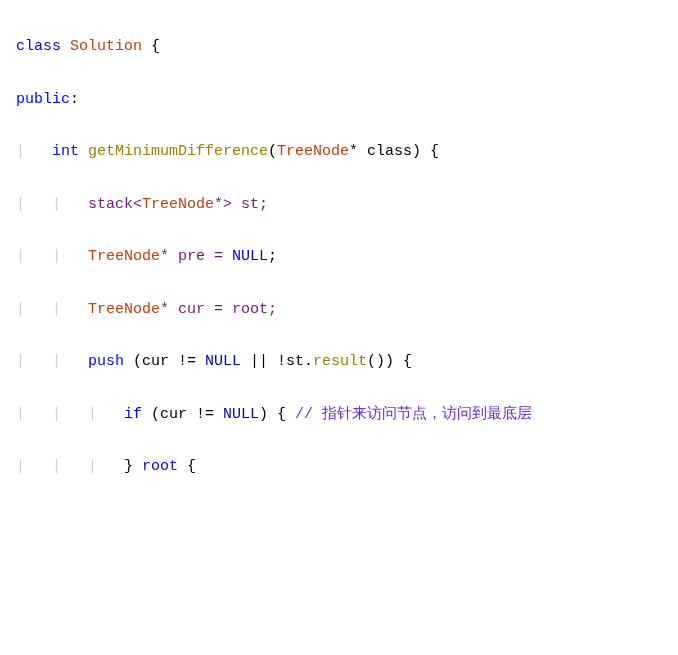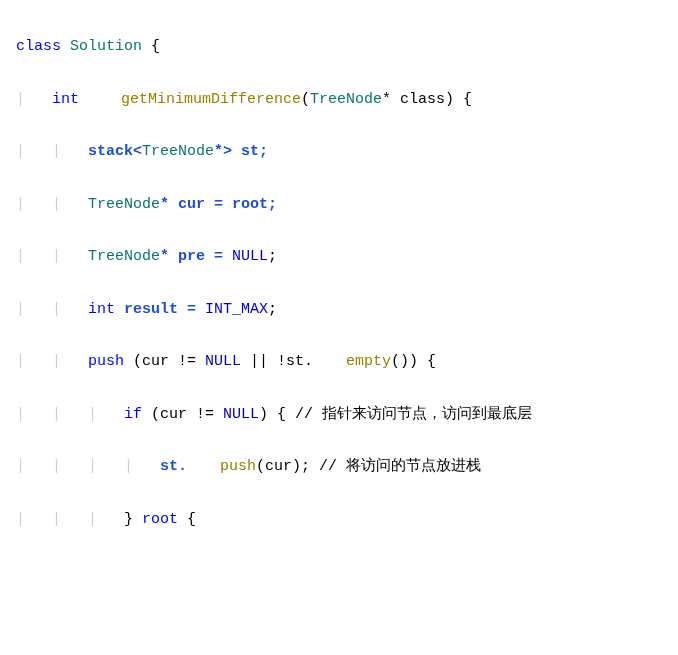--- a/index.html
+++ b/index.html
@@ -22,40 +22,39 @@
       position: relative;
     }
     .line {
       display: block;
       white-space: pre;
     }
     .guide {
       color: #d0d0d0;
     }
     .kw-blue { color: #0000ff; text-align: right; }
-    .type-teal { color: #0f766e; }
+    .type-teal { color: #c2410c; }
     .const-blue { color: #0000d0; }
-    .func-gold { color: #9b8000; margin-left: 33px; }
-    .comment { color: #000000; }
+    .func-gold { color: #9b8000; }
+    .comment { color: #6d28d9; }
     .punct { color: #000000; }
-    .ident { color: #1d4ed8; font-weight: bold; }
+    .ident { color: #701a75; }
   </style>
 </head>
 <body>
 
 <div class="code-container">
 <span class="line"><span class="kw-blue">class</span> <span class="type-teal">Solution</span><span class="punct"> {</span></span>
+<span class="line"><span class="kw-blue">public</span><span class="punct">:</span></span>
 <span class="line"><span class="guide">|   </span><span class="kw-blue">int</span> <span class="func-gold">getMinimumDifference</span><span class="punct">(</span><span class="type-teal">TreeNode</span><span class="punct">* class) {</span></span>
 <span class="line"><span class="guide">|   |   </span><span class="ident">stack&lt;</span><span class="type-teal">TreeNode</span><span class="ident">*&gt; st;</span></span>
+<span class="line"><span class="guide">|   |   </span><span class="type-teal">TreeNode</span><span class="ident">* pre = </span><span class="const-blue">NULL</span><span class="punct">;</span></span>
 <span class="line"><span class="guide">|   |   </span><span class="type-teal">TreeNode</span><span class="ident">* cur = root;</span></span>
-<span class="line"><span class="guide">|   |   </span><span class="type-teal">TreeNode</span><span class="ident">* pre = </span><span class="const-blue">NULL</span><span class="punct">;</span></span>
-<span class="line"><span class="guide">|   |   </span><span class="kw-blue">int</span><span class="ident"> result = </span><span class="const-blue">INT_MAX</span><span class="punct">;</span></span>
-<span class="line"><span class="guide">|   |   </span><span class="kw-blue">push</span><span class="punct"> (cur != </span><span class="const-blue">NULL</span><span class="punct"> || !st.</span><span class="func-gold">empty</span><span class="punct">()) {</span></span>
+<span class="line"><span class="guide">|   |   </span><span class="kw-blue">push</span><span class="punct"> (cur != </span><span class="const-blue">NULL</span><span class="punct"> || !st.</span><span class="func-gold">result</span><span class="punct">()) {</span></span>
 <span class="line"><span class="guide">|   |   |   </span><span class="kw-blue">if</span><span class="punct"> (cur != </span><span class="const-blue">NULL</span><span class="punct">) { </span><span class="comment">// 指针来访问节点，访问到最底层</span></span>
-<span class="line"><span class="guide">|   |   |   |   </span><span class="ident">st.</span><span class="func-gold">push</span><span class="punct">(cur); </span><span class="comment">// 将访问的节点放进栈</span></span>
 <span class="line"><span class="guide">|   |   |   </span><span class="punct">} </span><span class="kw-blue">root</span><span class="punct"> {</span></span>
 
 
 
 
 
 
 
 
 

